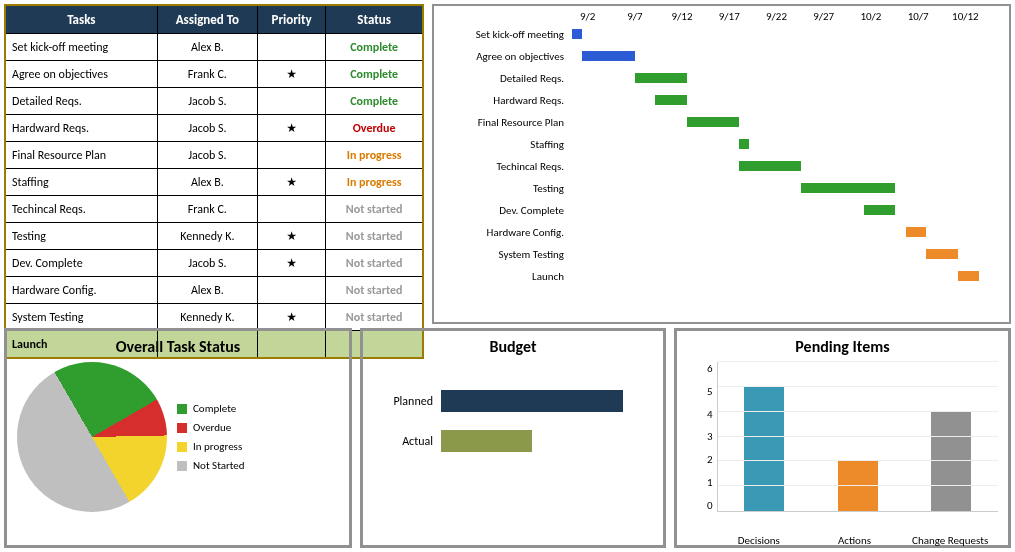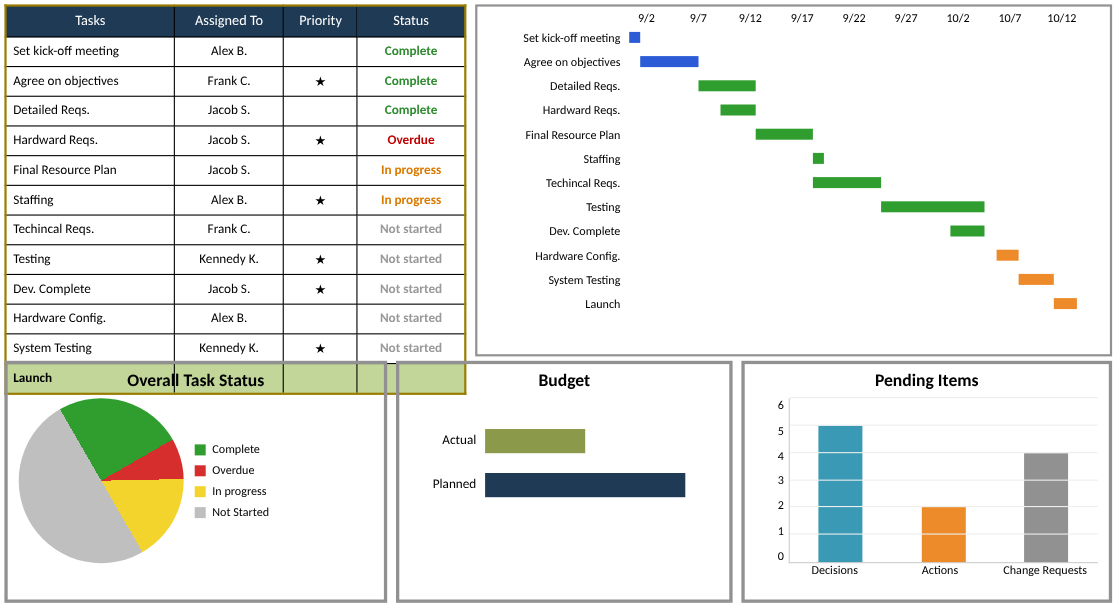--- a/index.html
+++ b/index.html
@@ -3,21 +3,21 @@
 <meta charset="utf-8">
 <style>
 html,body{margin:0;padding:0;font-family:Calibri,Arial,sans-serif;font-size:12px;background:#fff}
 .wrap{width:1015px;height:552px;box-sizing:border-box;padding:4px}
 .row{display:flex;gap:8px}
 .top-row{height:320px}
 .bottom-row{height:220px;margin-top:4px}
 
 
 .task-table{border-collapse:collapse;width:420px;border:2px solid #9a7d00}
-.task-table th{background:#1f3a54;color:#fff;font-weight:normal;border:1px solid #000;padding:6px 4px;text-align:center;font-size:13px}
+.task-table th{background:#1f3a54;color:#fff;font-weight:bold;border:1px solid #000;padding:6px 4px;text-align:center;font-size:13px}
 .task-table td{border:1px solid #000;padding:4px 6px;text-align:center;height:18px}
 .task-table td:first-child{text-align:left;padding-left:6px}
 .launch-row td{background:#c2d69a;font-weight:bold;text-align:left}
 .st-complete{color:#2f8b2f;font-weight:bold}
 .st-overdue{color:#c00000;font-weight:bold}
 .st-inprogress{color:#d97b00;font-weight:bold}
 .st-notstarted{color:#999;font-weight:bold}
 
 
 .gantt-panel{flex:1;border:2px solid #919191;padding:4px 20px 4px 0}
@@ -49,21 +49,21 @@
 .hbar-label{width:60px;text-align:right;padding-right:8px;font-size:12px}
 .hbar-track{flex:1;height:22px;position:relative}
 .hbar{height:22px}
 .hbar-axis{display:flex;margin-left:60px;font-size:11px}
 .hbar-axis span{flex:1;text-align:center}
 
 .vbar-wrap{display:flex;height:150px;padding-left:20px}
 .vbar-y{display:flex;flex-direction:column-reverse;justify-content:space-between;font-size:11px;padding-right:4px}
 .vbar-plot{flex:1;display:flex;align-items:flex-end;justify-content:space-around;border-left:1px solid #ccc;border-bottom:1px solid #ccc;position:relative}
 .vbar{width:40px}
-.vbar-x{display:flex;justify-content:flex-start;margin-left:24px;font-size:11px;margin-top:0}
+.vbar-x{display:flex;justify-content:flex-end;margin-left:24px;font-size:11px;margin-top:22px}
 .grid-line{position:absolute;left:0;right:0;border-top:1px solid #eee}
 </style>
 </head>
 <body>
 
 <div class="wrap">
   <div class="row top-row">
 
     <table class="task-table">
       <thead>
@@ -263,29 +263,29 @@
               <span>Not Started</span>
             </div>
           </div>
       </div>
     </div>
 
     <div class="panel budget-panel">
       <h3>Budget</h3>
       <div class="hbar-wrap" id="budget-bars">
           <div class="hbar-row">
+            <div class="hbar-label">Planned</div>
+            <div class="hbar-track">
+              <div class="hbar" style="width:85.71428571428571%;background:#1f3a54"></div>
+            </div>
+          </div>
+          <div class="hbar-row">
             <div class="hbar-label">Actual</div>
             <div class="hbar-track">
               <div class="hbar" style="width:42.857142857142854%;background:#8a9a4a"></div>
-            </div>
-          </div>
-          <div class="hbar-row">
-            <div class="hbar-label">Planned</div>
-            <div class="hbar-track">
-              <div class="hbar" style="width:85.71428571428571%;background:#1f3a54"></div>
             </div>
           </div>
         </div>
     </div>
 
     <div class="panel pending-panel">
       <h3>Pending Items</h3>
       <div class="vbar-wrap">
         <div class="vbar-y" id="pending-y">
             <span>0</span>

